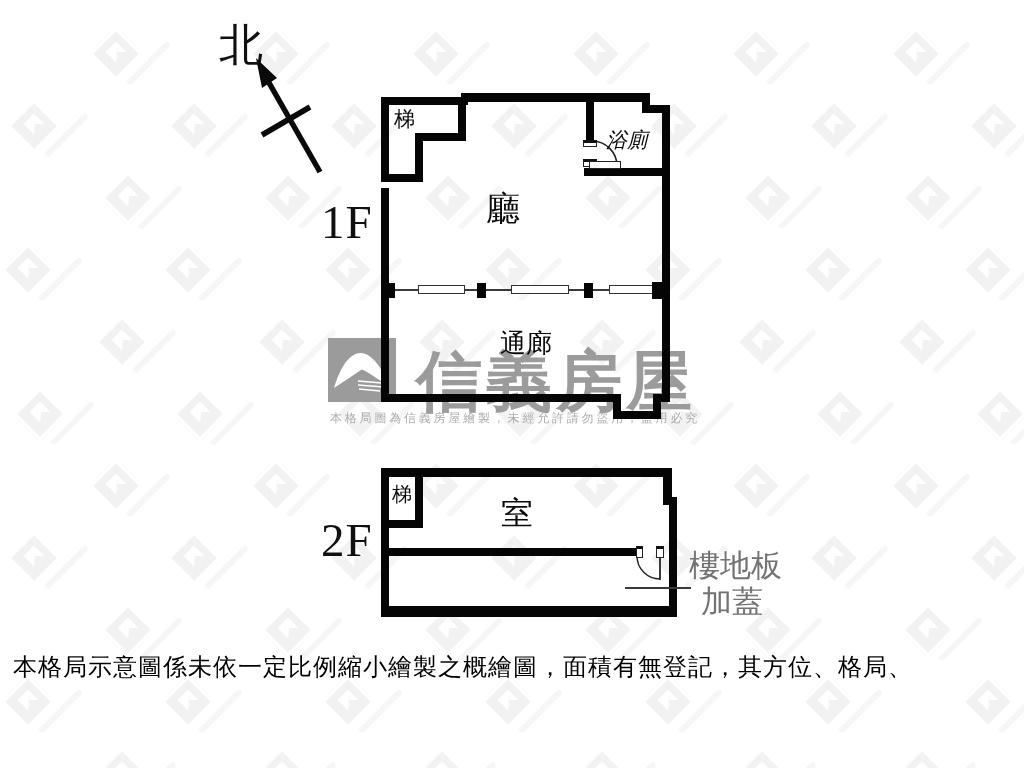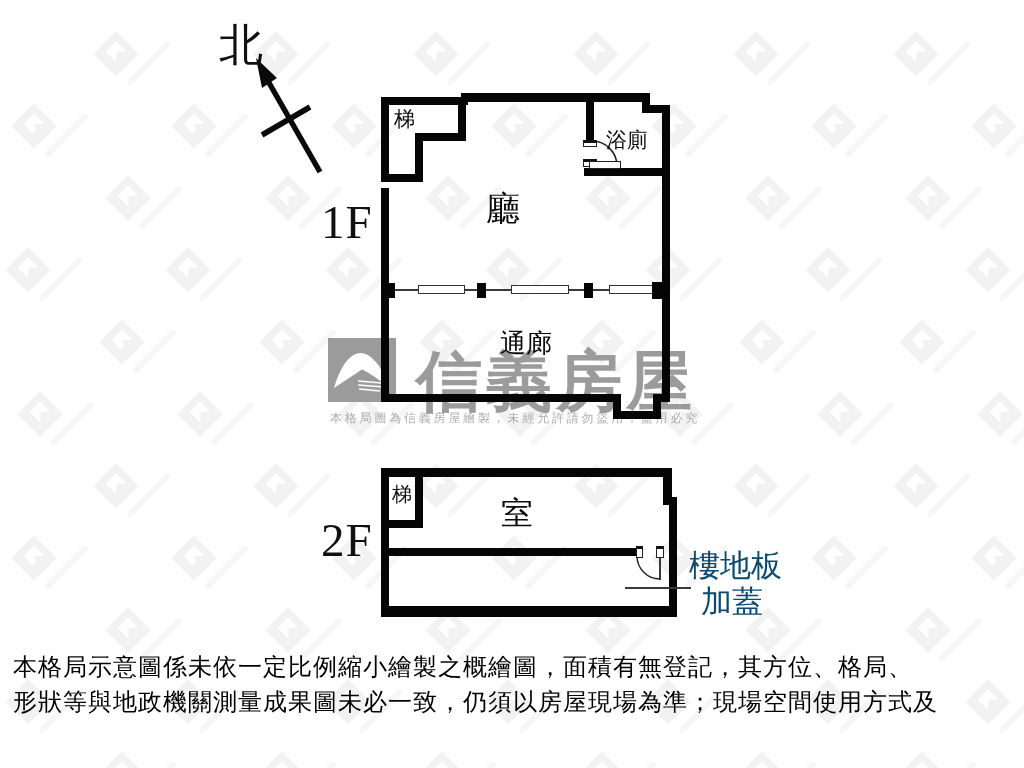--- a/index.html
+++ b/index.html
@@ -10,21 +10,21 @@
   .thinline{position:absolute;background:#3a3a3a;z-index:2;}
   .win{position:absolute;background:#fff;border:1px solid #333;z-index:3;}
   .post{position:absolute;background:#050505;z-index:3;}
   .stop{position:absolute;background:#fff;border:1px solid #222;border-top:3px solid #111;z-index:3;}
   .panel{position:absolute;background:#fff;border:1px solid #222;z-index:3;}
   .arc{position:absolute;z-index:2;}
   
   .floorlabel{position:absolute;font-size:47px;color:#101010;z-index:3;letter-spacing:1px;}
   .room{position:absolute;color:#0a0a0a;z-index:3;white-space:nowrap;}
   .north-label{position:absolute;left:219px;top:16px;font-size:44px;color:#101010;z-index:3;}
-  .annot{position:absolute;color:#0c4a6e;font-size:31px;z-index:3;white-space:nowrap;}
+  .annot{position:absolute;color:#737373;font-size:31px;z-index:3;white-space:nowrap;}
   
   .wm-logo{position:absolute;left:328px;top:338px;width:68px;height:64px;z-index:1;}
   .wm-brand{position:absolute;left:416px;top:348px;font-size:66px;line-height:66px;
             font-weight:bold;letter-spacing:4px;z-index:1;white-space:nowrap;
             font-family:"Liberation Sans", sans-serif;}
   .wm-notice{position:absolute;left:330px;top:410px;font-size:12px;letter-spacing:2.8px;
              z-index:1;white-space:nowrap;font-family:"Liberation Sans", sans-serif;}
   
   .disclaimer{position:absolute;left:13px;top:650px;z-index:2;color:#000;
               font-size:24px;line-height:35px;letter-spacing:1px;}
@@ -384,21 +384,21 @@
   <div class="thinline" style="left:389px;top:289px;width:272px;height:2px;"></div>
   <div class="post" style="left:389px;top:283px;width:6px;height:15px;"></div>
   <div class="win" style="left:418px;top:285px;width:45px;height:7px;"></div>
   <div class="post" style="left:477px;top:283px;width:9px;height:15px;"></div>
   <div class="win" style="left:511px;top:285px;width:56px;height:7px;"></div>
   <div class="post" style="left:584px;top:283px;width:9px;height:15px;"></div>
   <div class="win" style="left:609px;top:285px;width:42px;height:7px;"></div>
   <div class="post" style="left:652px;top:282px;width:10px;height:17px;"></div>
 
   <div class="room" style="left:394px;top:105px;font-size:21px;">梯</div>
-  <div class="room" style="left:606px;top:126px;font-size:21px;">浴廁</div>
+  <div class="room" style="left:606px;top:126px;font-size:21px;font-style:italic;">浴廁</div>
   <div class="room" style="left:486px;top:186px;font-size:34px;">廳</div>
   <div class="room" style="left:500px;top:326px;font-size:26px;">通廊</div>
 
   <div class="floorlabel" style="left:321px;top:513px;">2F</div>
 
   <div class="w" style="left:381px;top:468px;width:291px;height:9px;"></div>
   <div class="w" style="left:381px;top:468px;width:8px;height:149px;"></div>
   <div class="w" style="left:381px;top:606px;width:296px;height:11px;"></div>
   <div class="w" style="left:663px;top:468px;width:9px;height:36px;"></div>
   <div class="w" style="left:663px;top:497px;width:14px;height:8px;"></div>
@@ -417,16 +417,15 @@
 
   <div class="thinline" style="left:625px;top:587px;width:66px;height:2px;"></div>
 
   <div class="room" style="left:392px;top:481px;font-size:20px;">梯</div>
   <div class="room" style="left:501px;top:492px;font-size:32px;">室</div>
   <div class="annot" style="left:689px;top:545px;">樓地板</div>
   <div class="annot" style="left:701px;top:581px;">加蓋</div>
 
   <div class="disclaimer">
     <div>本格局示意圖係未依一定比例縮小繪製之概繪圖，面積有無登記，其方位、格局、</div>
-    <div>形狀等與地政機關測量成果圖未必一致，仍須以房屋現場為準；現場空間使用方式及</div>
   </div>
 
 </div>
 
 </body></html>

